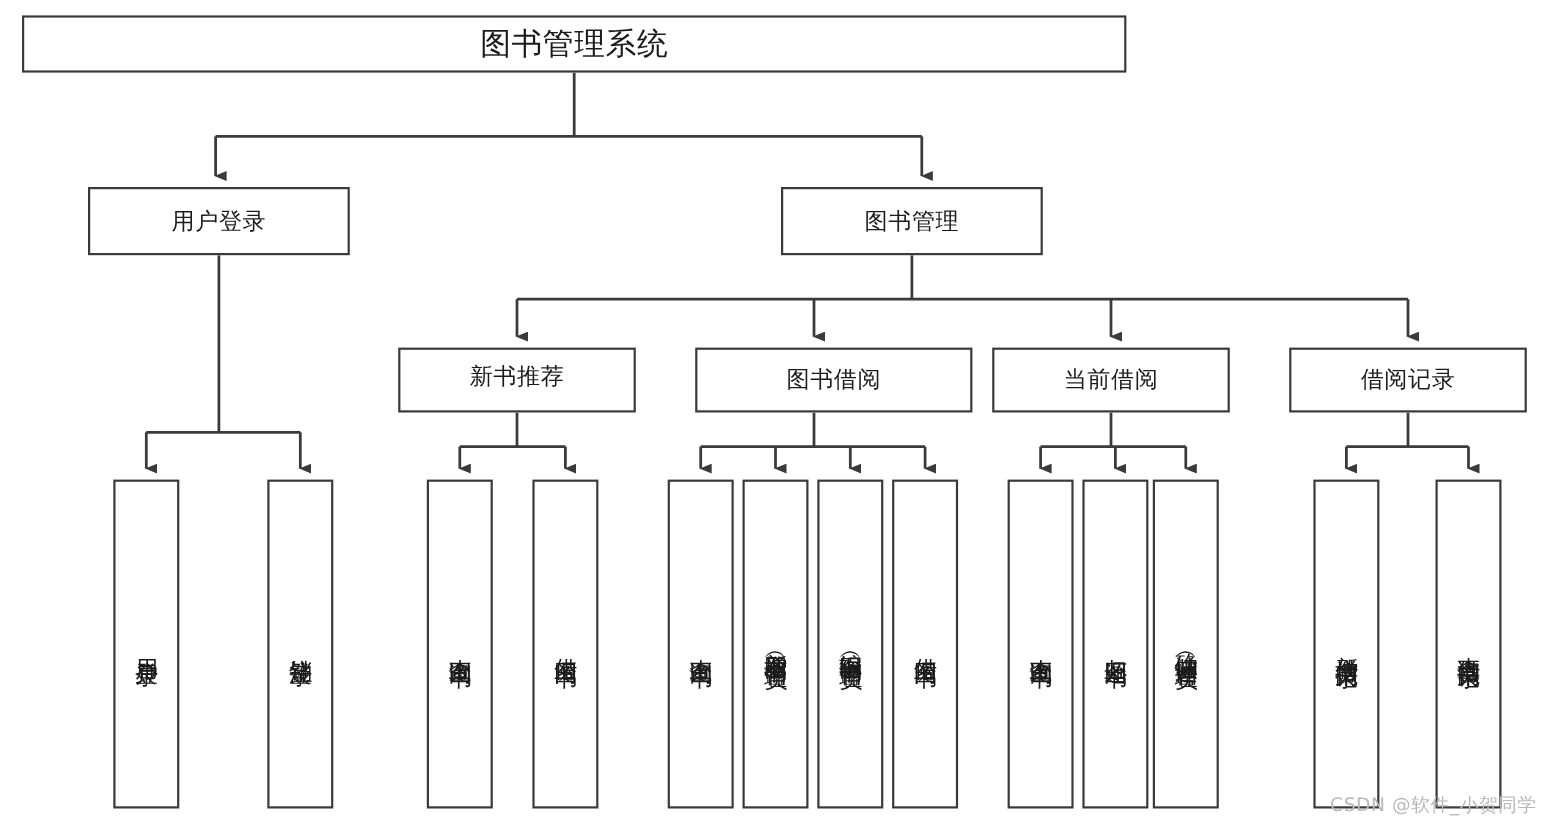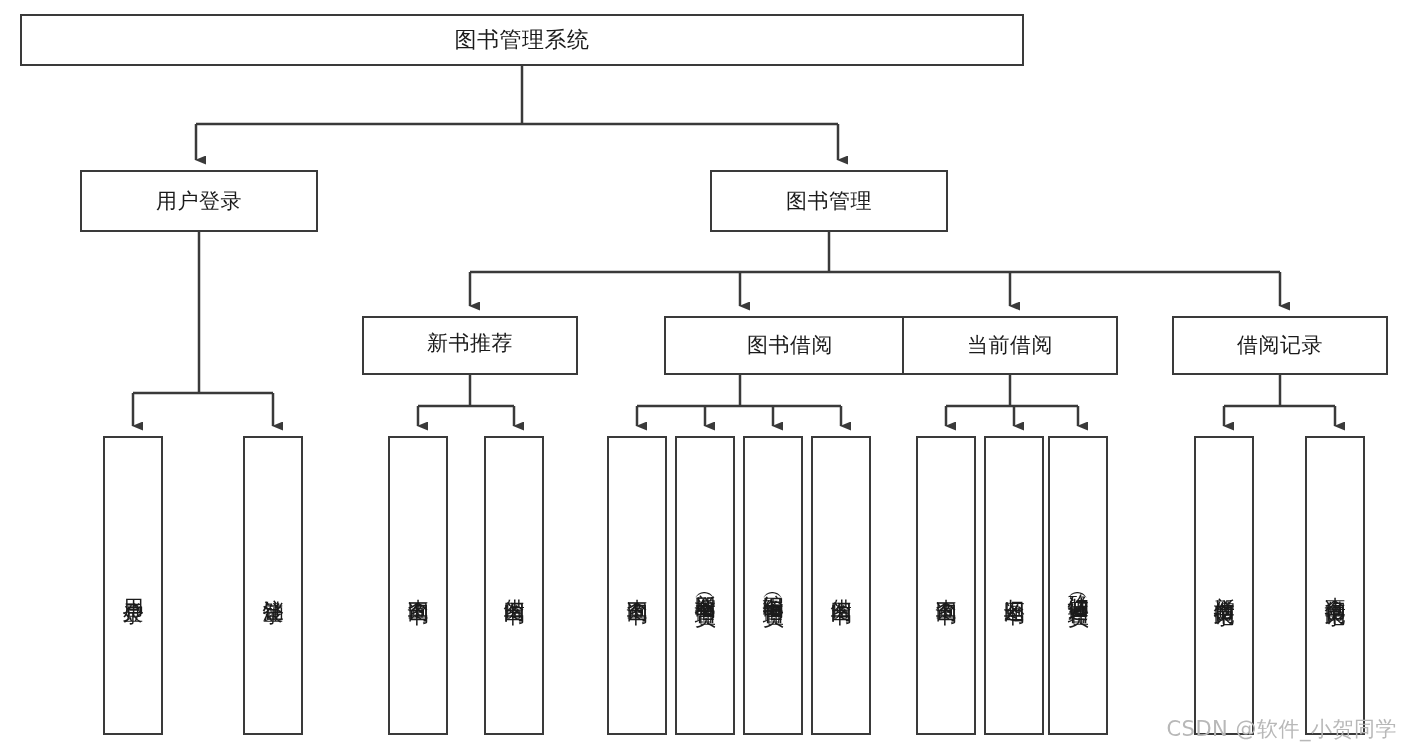--- a/index.html
+++ b/index.html
@@ -49,27 +49,27 @@
   .node.vertical {
     writing-mode: vertical-rl;
     text-orientation: upright;
   }
   .node.vertical .label {
     font-size: 21px;
     letter-spacing: 2px;
     white-space: nowrap;
   }
   #root-node .label {
-    font-size: 22px;
+    font-size: 28px;
   }
   .watermark {
     position: absolute;
     right: 8px;
     bottom: 4px;
-    font-size: 21px;
+    font-size: 17px;
     color: #b8b8b8;
     letter-spacing: 0.5px;
     white-space: nowrap;
     pointer-events: none;
   }
 </style>
 </head>
 <body>
 
 <div id="diagram-root">
@@ -131,21 +131,21 @@
   <div class="node horizontal" style="left: 80px; top: 170px; width: 238px; height: 62px;">
     <span class="label">用户登录</span>
   </div>
   <div class="node horizontal" style="left: 710px; top: 170px; width: 238px; height: 62px; justify-content: center;">
     <span class="label">图书管理</span>
   </div>
 
   <div class="node horizontal" style="left: 362px; top: 316px; width: 216px; height: 59px; font-family: Liberation Mono, monospace;">
     <span class="label">新书推荐</span>
   </div>
-  <div class="node horizontal" style="left: 632px; top: 316px; width: 252px; height: 59px; margin-left: 32px;">
+  <div class="node horizontal" style="left: 632px; top: 316px; width: 252px; height: 59px;">
     <span class="label">图书借阅</span>
   </div>
   <div class="node horizontal" style="left: 902px; top: 316px; width: 216px; height: 59px;">
     <span class="label">当前借阅</span>
   </div>
   <div class="node horizontal" style="left: 1172px; top: 316px; width: 216px; height: 59px;">
     <span class="label">借阅记录</span>
   </div>
 
   <div class="node vertical" style="left: 103px; top: 436px; width: 60px; height: 299px;">

